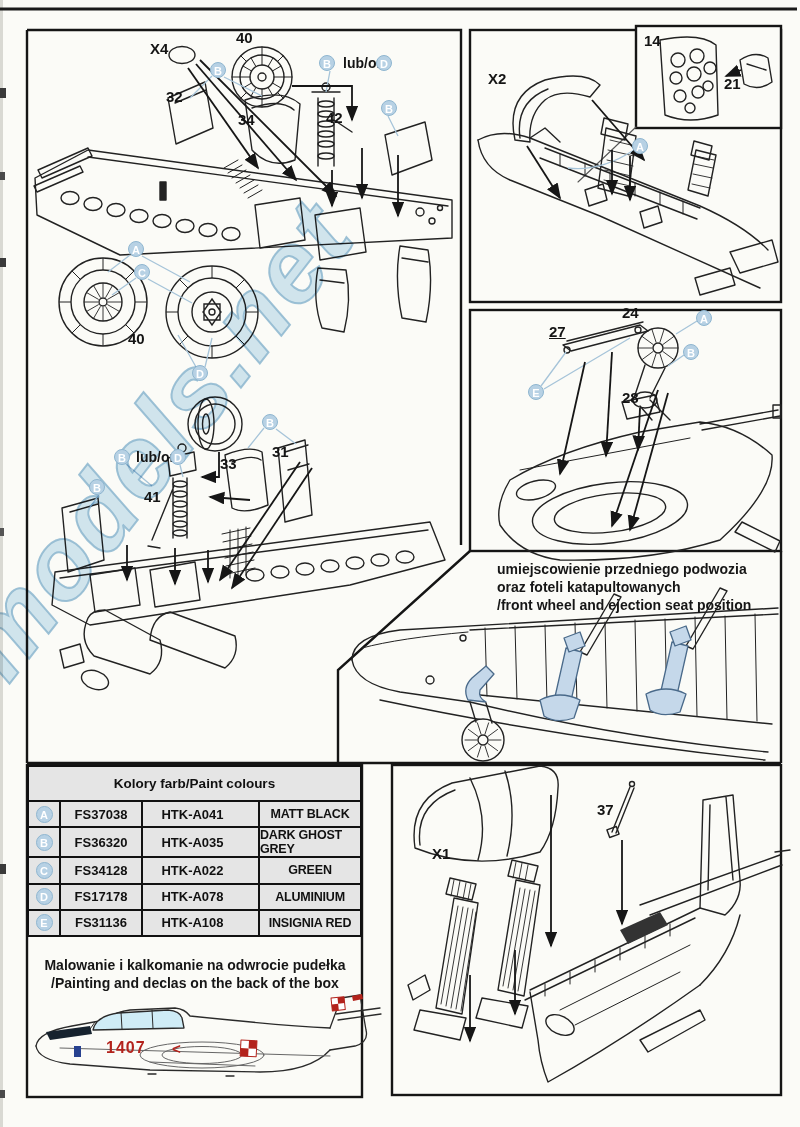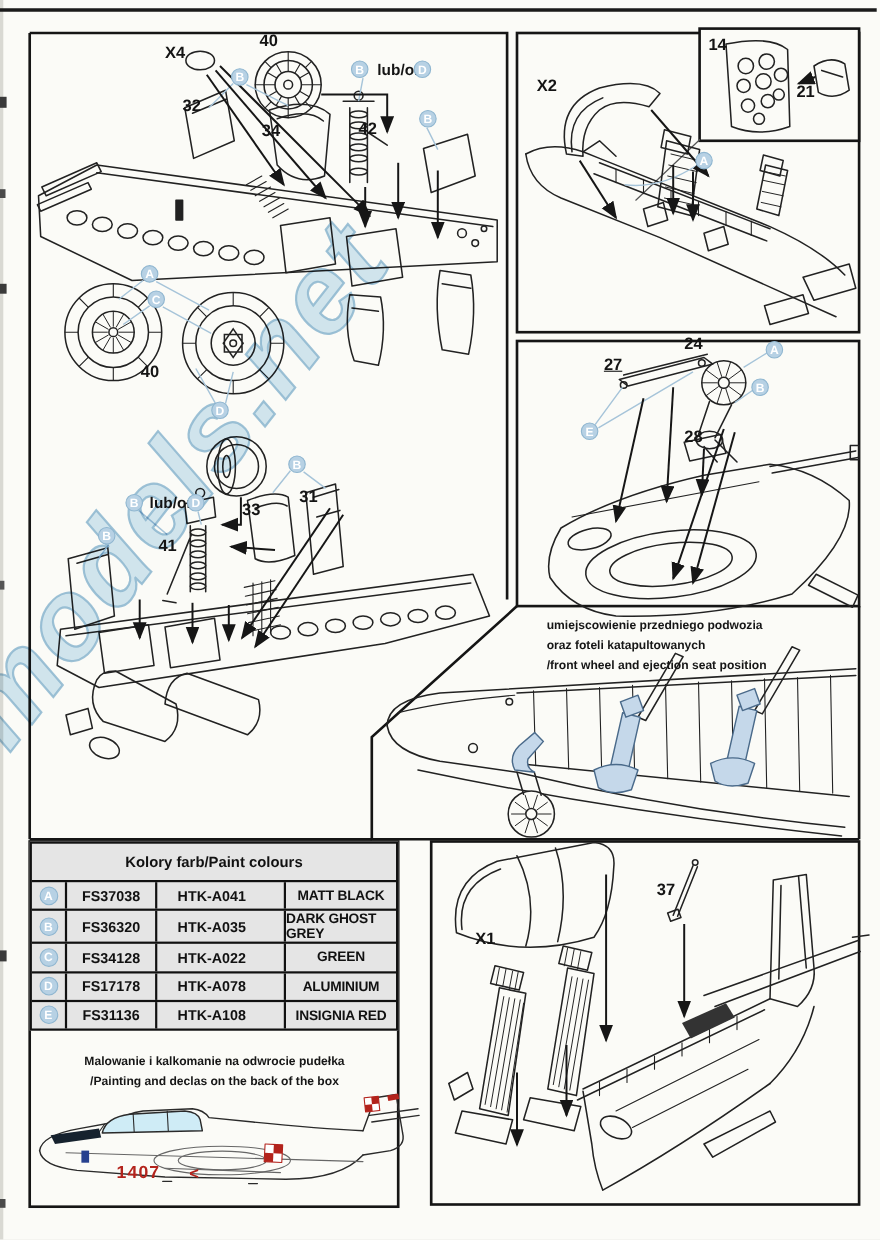--- a/index.html
+++ b/index.html
@@ -5,40 +5,40 @@
   html,body{margin:0;padding:0;background:#e8e8e4;}
   #page{position:relative;width:800px;height:1127px;background:#fbfbf7;overflow:hidden;
         font-family:"Liberation Sans",sans-serif;}
   svg{position:absolute;left:0;top:0;}
   .lbl{position:absolute;font-weight:700;color:#141414;font-size:15px;line-height:1;white-space:nowrap;}
   .lbl.small{font-size:14px;}
   .badge{position:absolute;width:16px;height:16px;border-radius:50%;background:#b7d1e4;
          border:1.5px solid #8fb6d0;color:#fff;font-weight:700;font-size:11px;line-height:16px;
          text-align:center;box-sizing:border-box;}
   .tbadge{position:static;display:inline-block;width:17px;height:17px;line-height:17px;}
-  .note{position:absolute;font-weight:700;color:#161616;font-size:11px;line-height:18px;}
+  .note{position:absolute;font-weight:700;color:#161616;font-size:14px;line-height:18px;}
   .note.center{text-align:center;}
   .watermark{position:absolute;left:18px;top:480px;font-size:102px;font-weight:700;font-style:italic;
              white-space:nowrap;color:rgba(205,228,242,0.85);-webkit-text-stroke:2px rgba(143,186,214,0.85);
              transform:rotate(-52deg);transform-origin:140px 220px;letter-spacing:3px;
              mix-blend-mode:multiply;pointer-events:none;}
   
   .ptable{position:absolute;left:27px;top:765px;width:335px;height:172px;box-sizing:border-box;
           border:2.5px solid #111;display:flex;flex-direction:column;background:#e5e5e5;}
   .pt-header{height:33px;border-bottom:2.5px solid #111;display:flex;align-items:center;justify-content:center;
              font-weight:700;font-size:13.5px;color:#111;}
   .pt-row{flex:1;display:flex;border-bottom:2.5px solid #111;}
   .pt-row:last-child{border-bottom:none;}
   .pt-c{display:flex;align-items:center;justify-content:center;font-weight:700;font-size:13px;color:#111;
         border-left:2.5px solid #111;box-sizing:border-box;}
   .pt-c:first-child{border-left:none;width:30px;}
   .pt-fs{width:82px;}
   .pt-htk{width:101px;}
   .pt-name{flex:1;font-size:12.5px;letter-spacing:-0.2px;margin-left:16px;}
-  .red{color:#b3231c;margin-top:19px;}
+  .red{color:#b3231c;}
 </style>
 </head>
 <body>
 
 <div id="page">
 
 <svg width="800" height="1127" viewBox="0 0 800 1127">
   <defs>
     <marker id="ah" markerWidth="10" markerHeight="8" refX="8" refY="3.5" orient="auto">
       <path d="M0,0 L9,3.5 L0,7 Z" fill="#161616"></path>

